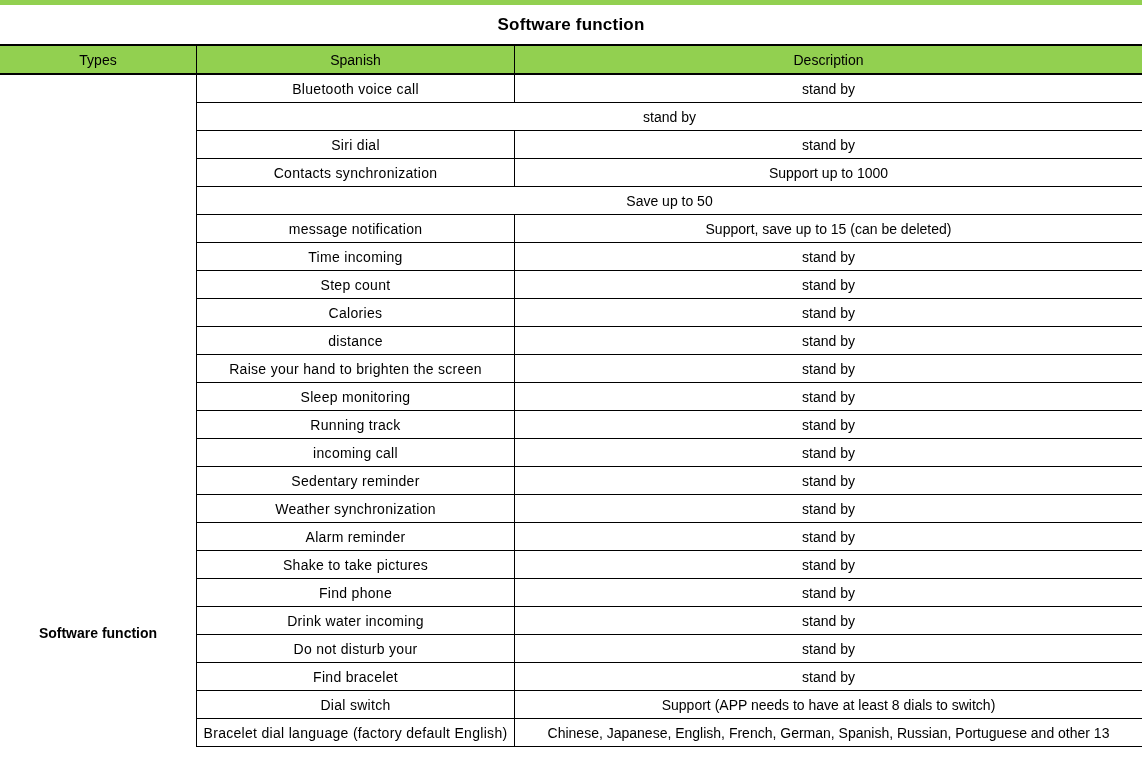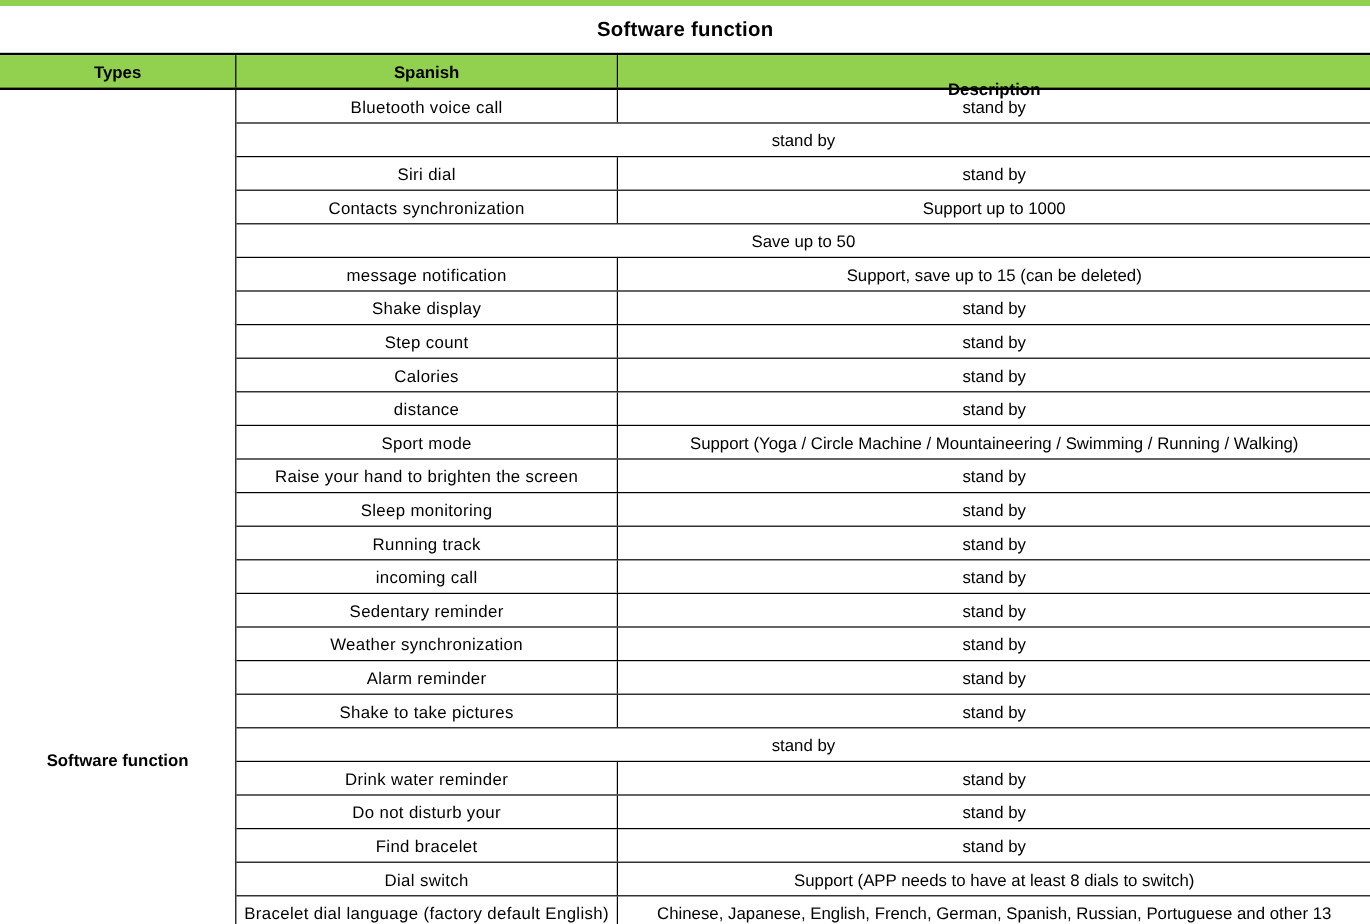--- a/index.html
+++ b/index.html
@@ -36,26 +36,26 @@
     display: flex;
     height: 29px;
     background: #92D050;
     border-bottom: 2px solid #000;
   }
   .hcell {
     display: flex;
     align-items: center;
     justify-content: center;
     font-size: 14px;
-    font-weight: bold;
+    font-weight: normal;
     height: 100%;
   }
   .col-types   { width: 197px; border-right: 1.5px solid #000; }
   .col-details { width: 318px; border-right: 1.5px solid #000; }
-  .col-desc    { flex: 1; margin-top: 14px; }
+  .col-desc    { flex: 1; }
   .table-body {
     display: flex;
     align-items: stretch;
   }
   .types-cell {
     width: 197px;
     border-right: 1.5px solid #000;
     position: relative;
     flex-shrink: 0;
   }
@@ -168,21 +168,21 @@
           <div class="tcell details">
             <span class="cell-text">message notification</span>
           </div>
           <div class="tcell desc">
             <span class="cell-text">Support, save up to 15 (can be deleted)</span>
           </div>
         </div>
 
         <div class="trow">
           <div class="tcell details">
-            <span class="cell-text">Shake display</span>
+            <span class="cell-text">Time incoming</span>
           </div>
           <div class="tcell desc">
             <span class="cell-text">stand by</span>
           </div>
         </div>
 
         <div class="trow">
           <div class="tcell details">
             <span class="cell-text">Step count</span>
           </div>
@@ -202,28 +202,20 @@
 
         <div class="trow">
           <div class="tcell details">
             <span class="cell-text">distance</span>
           </div>
           <div class="tcell desc">
             <span class="cell-text">stand by</span>
           </div>
         </div>
 
-        <div class="trow">
-          <div class="tcell details">
-            <span class="cell-text">Sport mode</span>
-          </div>
-          <div class="tcell desc">
-            <span class="cell-text">Support (Yoga / Circle Machine / Mountaineering / Swimming / Running / Walking)</span>
-          </div>
-        </div>
 
         <div class="trow">
           <div class="tcell details">
             <span class="cell-text">Raise your hand to brighten the screen</span>
           </div>
           <div class="tcell desc">
             <span class="cell-text">stand by</span>
           </div>
         </div>
 
@@ -284,28 +276,31 @@
         <div class="trow">
           <div class="tcell details">
             <span class="cell-text">Shake to take pictures</span>
           </div>
           <div class="tcell desc">
             <span class="cell-text">stand by</span>
           </div>
         </div>
 
         <div class="trow">
-          <div class="tcell desc">
-            <span class="cell-text">stand by</span>
-          </div>
-        </div>
-
-        <div class="trow">
-          <div class="tcell details">
-            <span class="cell-text">Drink water reminder</span>
+          <div class="tcell details">
+            <span class="cell-text">Find phone</span>
+          </div>
+          <div class="tcell desc">
+            <span class="cell-text">stand by</span>
+          </div>
+        </div>
+
+        <div class="trow">
+          <div class="tcell details">
+            <span class="cell-text">Drink water incoming</span>
           </div>
           <div class="tcell desc">
             <span class="cell-text">stand by</span>
           </div>
         </div>
 
         <div class="trow">
           <div class="tcell details">
             <span class="cell-text">Do not disturb your</span>
           </div>

